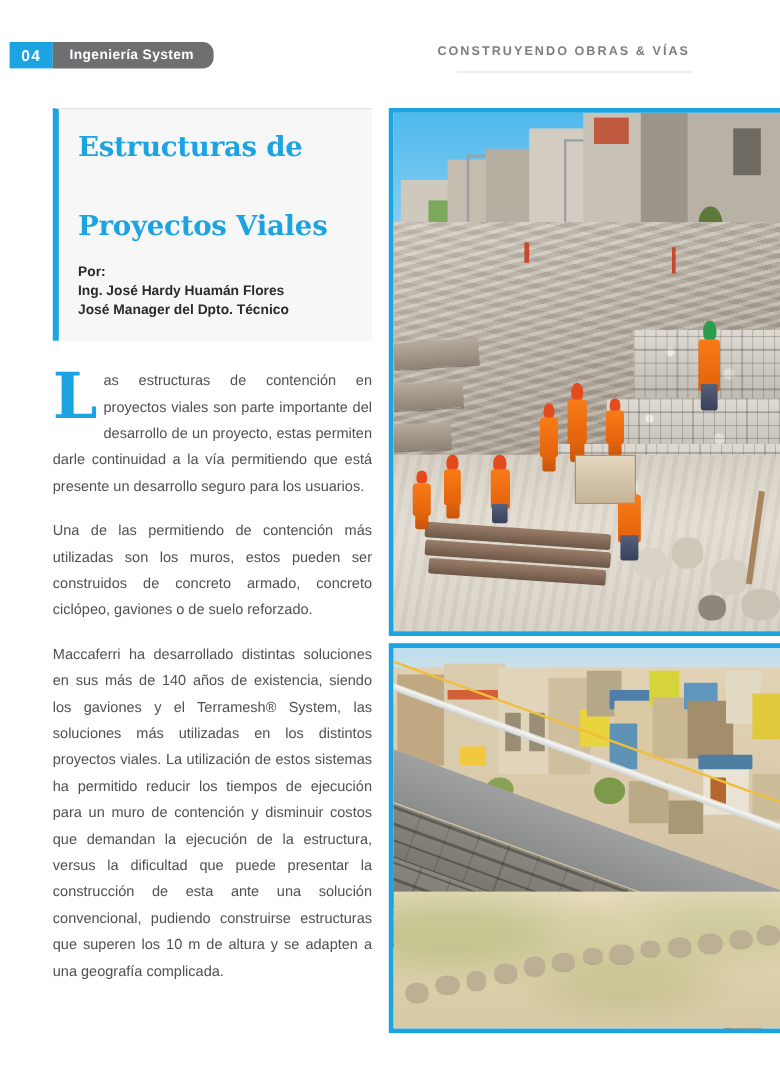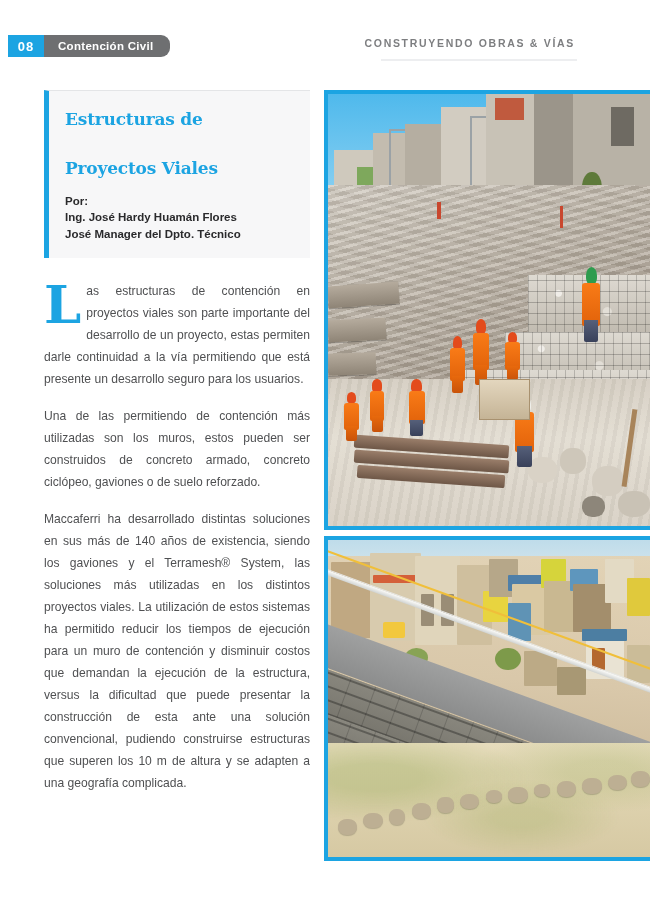--- a/index.html
+++ b/index.html
@@ -54,21 +54,21 @@
     border-left:5px solid #1CA4E2;
     padding:16px 14px 16px 16px;
     box-sizing:border-box;
     width:266px;
   }
   .article-title{
     margin:0;
     color:#1CA4E2;
     font-family:"DejaVu Serif", serif;
     font-weight:bold;
-    font-size:17px;
+    font-size:23px;
     line-height:1.43;
     letter-spacing:-0.2px;
   }
   .byline{
     margin-top:13px;
     color:#2A2A2C;
     font-size:11.5px;
     font-weight:bold;
     line-height:1.42;
   }
@@ -226,22 +226,22 @@
     box-shadow:0 1px 1px rgba(0,0,0,.18);
   }
   .p2-car{
     position:absolute; background:#F2C83E; border-radius:2px;
   }
 </style>
 </head>
 <body>
 
 <div class="page-header">
-  <div class="page-number-badge">08</div>
-  <div class="section-tab">Contención Civil</div>
+  <div class="page-number-badge">04</div>
+  <div class="section-tab">Ingeniería System</div>
   <div class="magazine-name">CONSTRUYENDO OBRAS &amp; VÍAS</div>
   <div class="header-rule"></div>
 </div>
 
 <div class="article-column">
 
   <div class="title-block">
     <h1 class="article-title">
       <span>Estructuras de</span><br>
       <br>

